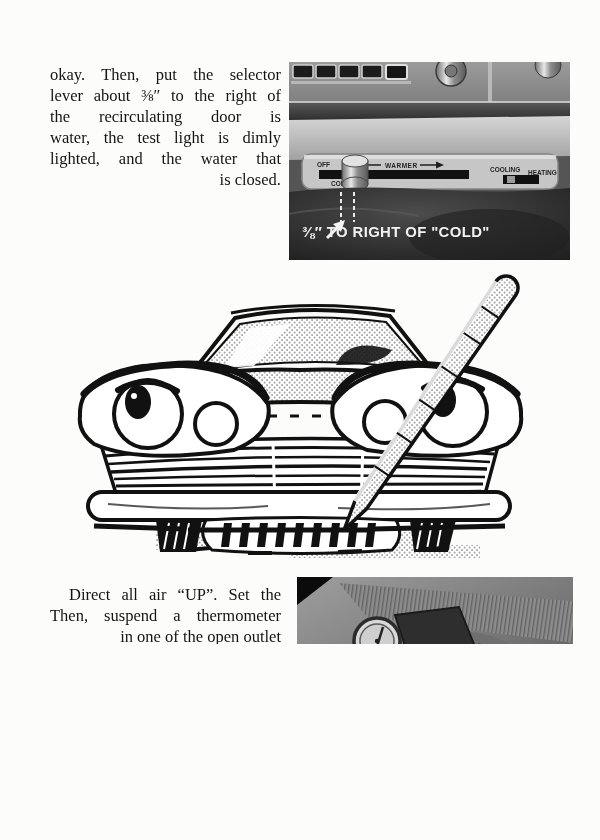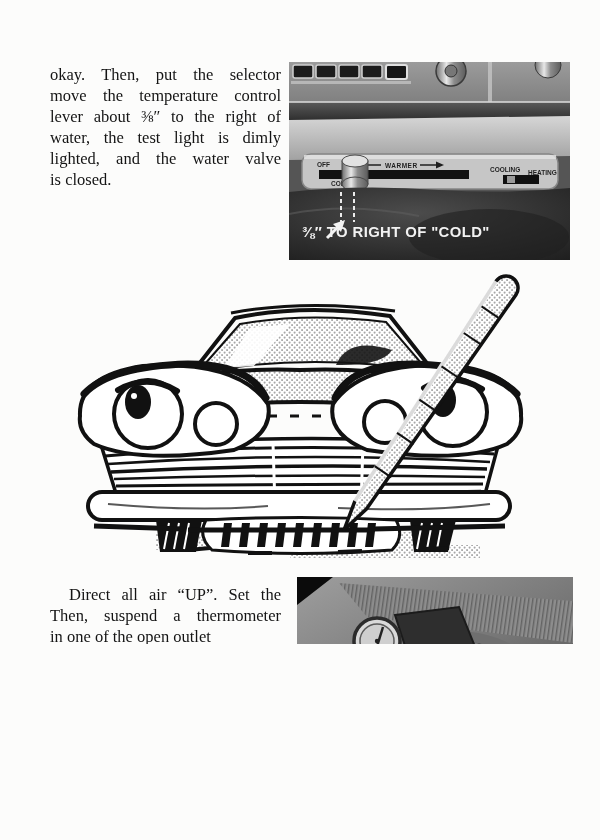--- a/index.html
+++ b/index.html
@@ -2,21 +2,21 @@
 <html><head>
 <meta charset="utf-8">
 <style>
   html,body{margin:0;padding:0;}
   body{width:600px;height:840px;background:#fcfcfb;font-family:"Liberation Serif",serif;position:relative;}
   .page{position:relative;width:600px;height:644px;background:#fcfcfb;overflow:hidden;}
 
   .para{position:absolute;width:231px;font-size:16.5px;color:#141414;}
   .para .jline{height:21px;line-height:21px;overflow:hidden;text-align:justify;}
   .para .jline::after{content:"";display:inline-block;width:100%;height:0;vertical-align:top;}
-  .para .jline:last-child{text-align:left;}
+  .para .jline:last-child{text-align:right;}
   .para .jline:last-child::after{content:none;}
   .jline.indent{text-indent:19px;}
   .para1{left:50px;top:64px;}
   .para2{left:50px;top:584px;}
 
   .photo{position:absolute;overflow:hidden;background:#666;}
   .photo svg{display:block;}
   .photo1{left:289px;top:62px;width:281px;height:198px;}
   .photo2{left:297px;top:577px;width:276px;height:196px;}
 
@@ -31,24 +31,24 @@
 
   .plabel{font-family:"Liberation Sans",sans-serif;font-weight:bold;fill:#1f1f1f;}
 </style>
 </head>
 <body>
 
 <div class="page">
 
   <div class="para para1">
     <div class="jline">okay. Then, put the selector</div>
-    <div class="jline">move the temperature control</div>
     <div class="jline">lever about ⅜″ to the right of</div>
+    <div class="jline">the recirculating door is</div>
     <div class="jline">water, the test light is dimly</div>
-    <div class="jline">lighted, and the water valve</div>
+    <div class="jline">lighted, and the water that</div>
     <div class="jline">is closed.</div>
   </div>
 
   <figure class="photo photo1" style="margin:0">
     <svg width="281" height="198" viewBox="0 0 281 198">
       <defs>
         <linearGradient id="d_top" x1="0" y1="0" x2="0" y2="1">
           <stop offset="0" stop-color="#9b9b9b"></stop>
             <stop offset="1" stop-color="#7f7f7f"></stop>
         </linearGradient>

